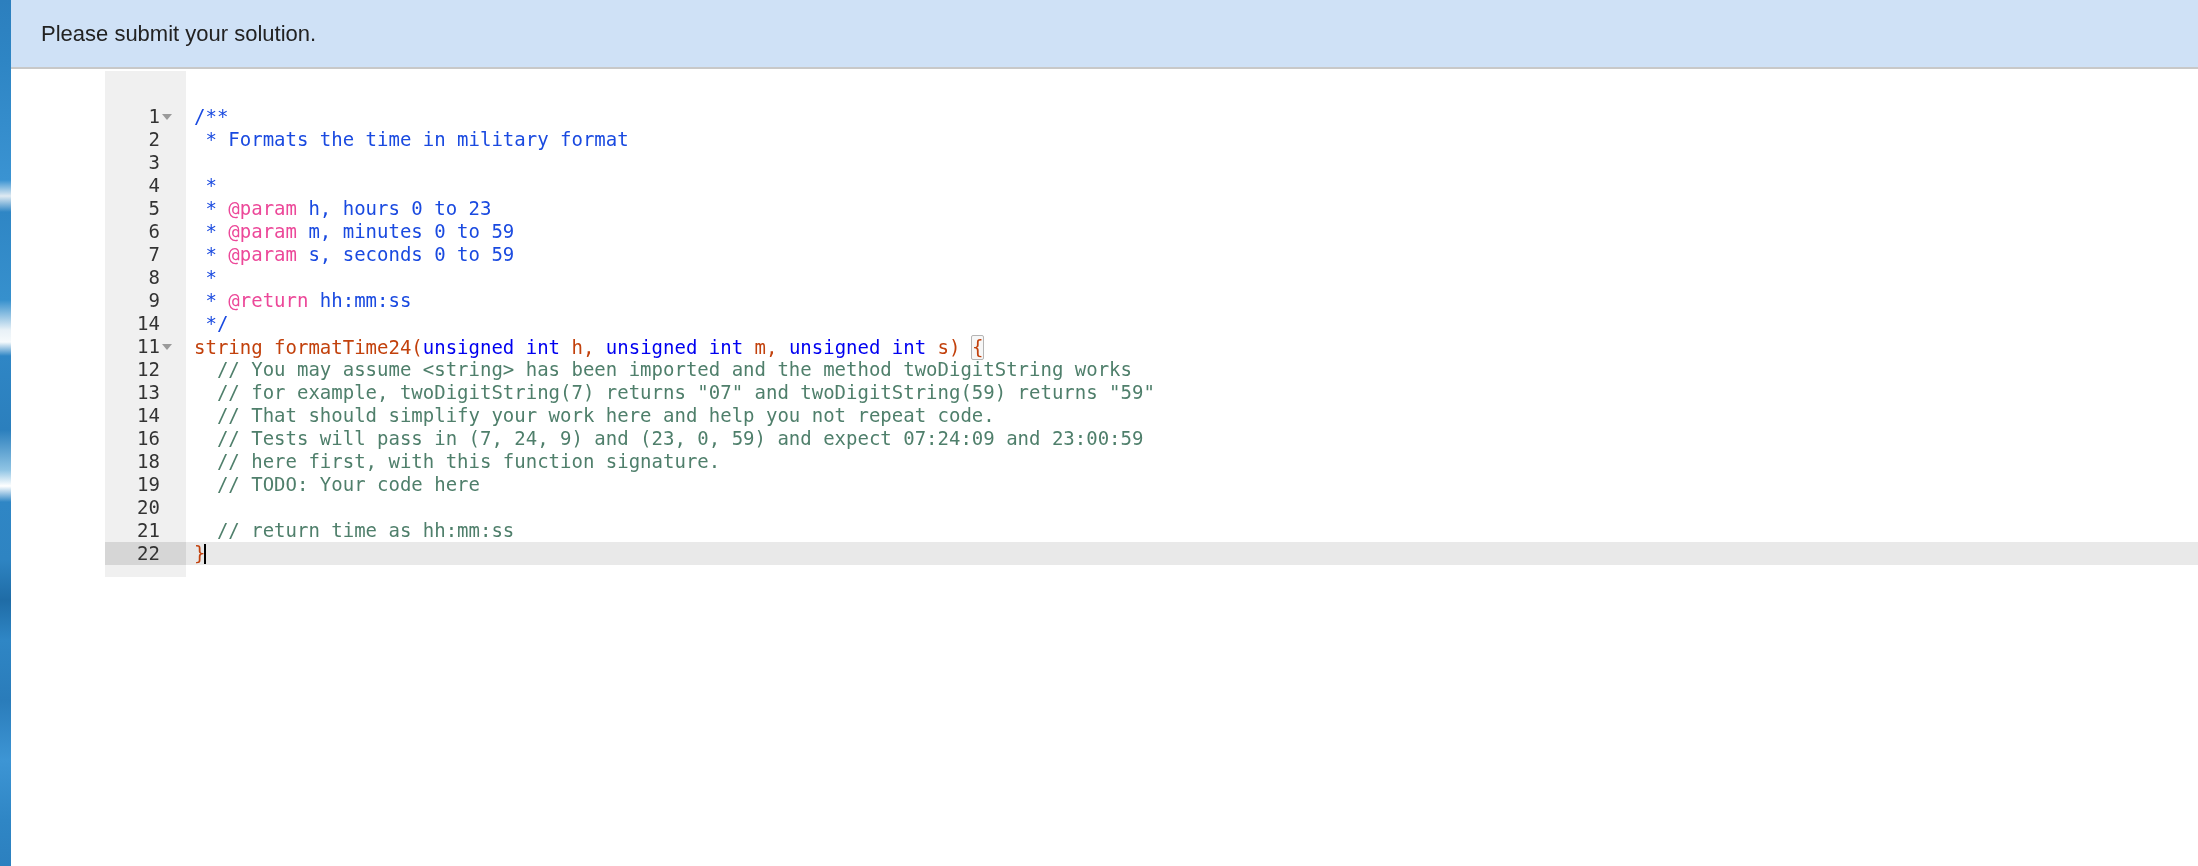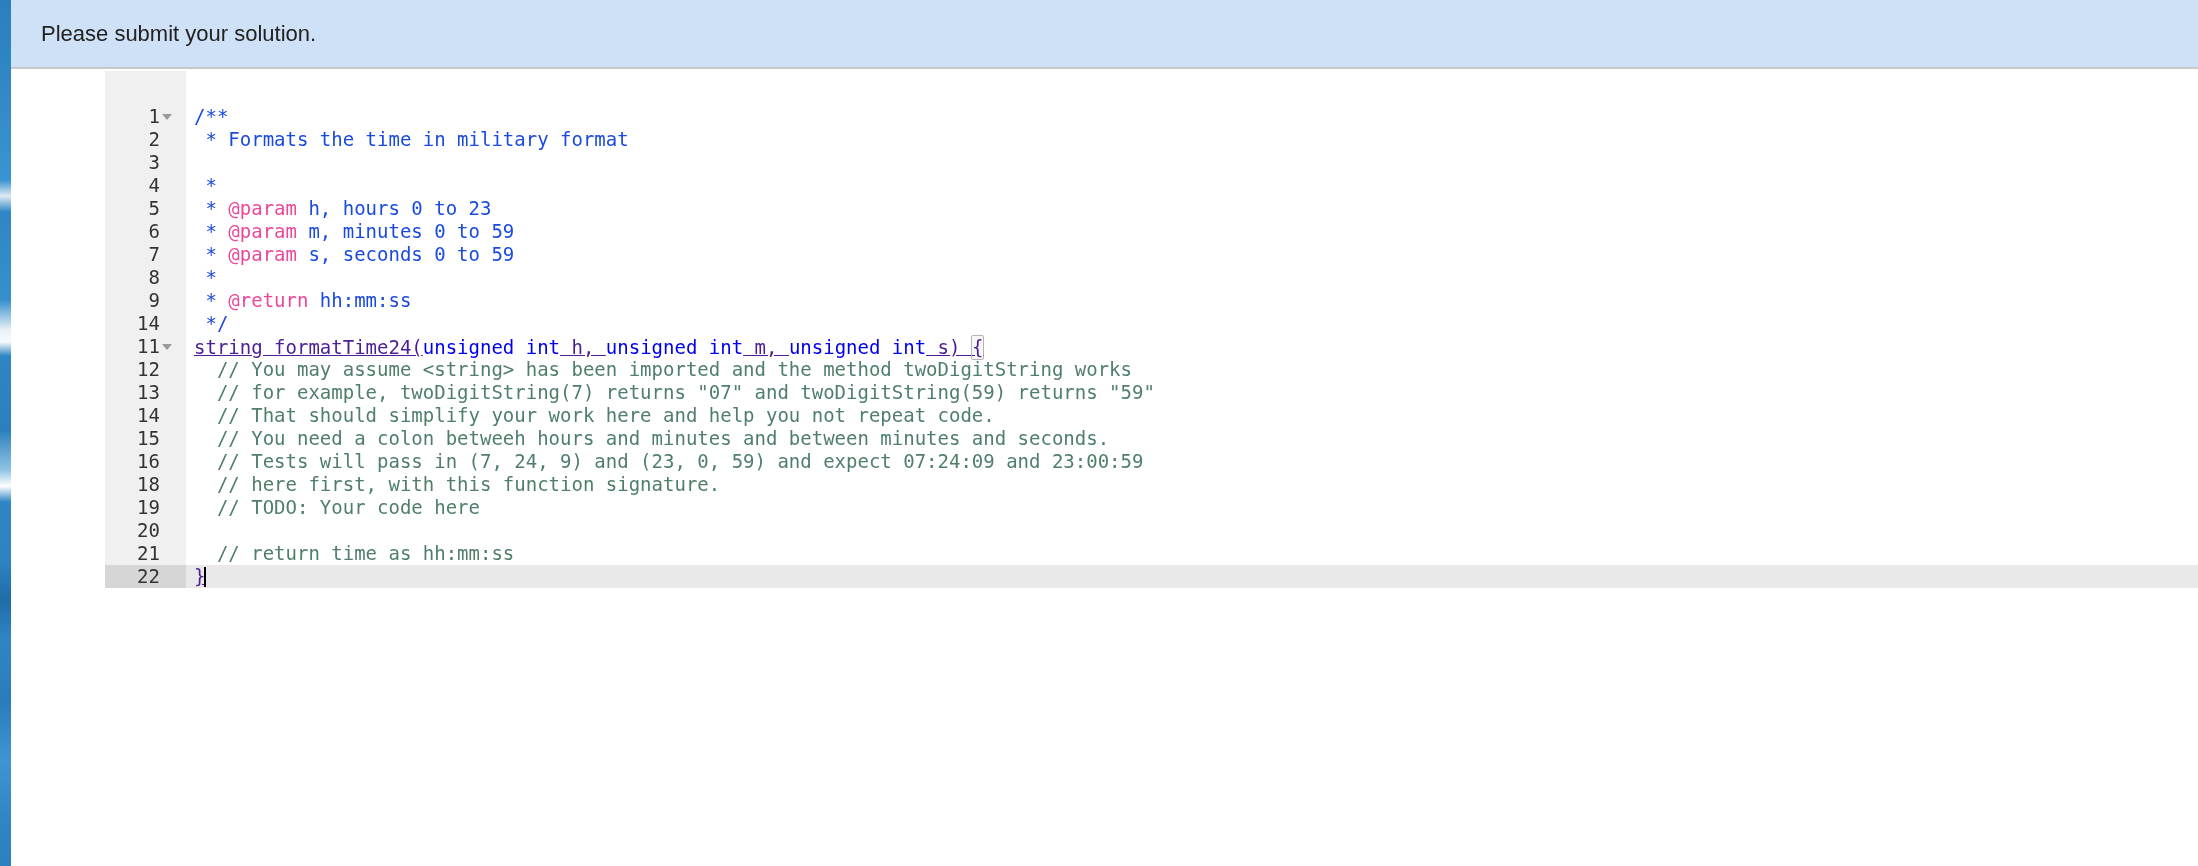--- a/index.html
+++ b/index.html
@@ -146,21 +146,21 @@
     font-size: 19px;
     line-height: 23px;
     color: #000000;
     white-space: pre;
   }
 
   
   .t-doc   { color: #1a4ae0; }
   .t-tag   { color: #ec4899; }
   .t-kw    { color: #0000f0; }
-  .t-plain { color: #4c1d95; text-decoration: underline; }
+  .t-plain { color: #c2410c; }
   .t-cmt   { color: #4f7f6b; }
 
   .brace-match {
     display: inline-block;
     border: 1px solid #b4b4b4;
     border-radius: 2px;
     margin: 0 -1px;
     padding: 0 0px;
     background: #f7f7f7;
   }
@@ -195,21 +195,20 @@
         <div class="line"><div class="line-num">5</div><div class="line-body"><span class="t-doc"> * </span><span class="t-tag">@param</span><span class="t-doc"> h, hours 0 to 23</span></div></div>
         <div class="line"><div class="line-num">6</div><div class="line-body"><span class="t-doc"> * </span><span class="t-tag">@param</span><span class="t-doc"> m, minutes 0 to 59</span></div></div>
         <div class="line"><div class="line-num">7</div><div class="line-body"><span class="t-doc"> * </span><span class="t-tag">@param</span><span class="t-doc"> s, seconds 0 to 59</span></div></div>
         <div class="line"><div class="line-num">8</div><div class="line-body"><span class="t-doc"> *</span></div></div>
         <div class="line"><div class="line-num">9</div><div class="line-body"><span class="t-doc"> * </span><span class="t-tag">@return</span><span class="t-doc"> hh:mm:ss</span></div></div>
         <div class="line"><div class="line-num">14</div><div class="line-body"><span class="t-doc"> */</span></div></div>
         <div class="line"><div class="line-num">11</div><span class="fold"></span><div class="line-body"><span class="t-plain">string formatTime24(</span><span class="t-kw">unsigned int</span><span class="t-plain"> h, </span><span class="t-kw">unsigned int</span><span class="t-plain"> m, </span><span class="t-kw">unsigned int</span><span class="t-plain"> s) </span><span class="t-plain brace-match">{</span></div></div>
         <div class="line"><div class="line-num">12</div><div class="line-body"><span class="t-cmt">  // You may assume &lt;string&gt; has been imported and the method twoDigitString works</span></div></div>
         <div class="line"><div class="line-num">13</div><div class="line-body"><span class="t-cmt">  // for example, twoDigitString(7) returns "07" and twoDigitString(59) returns "59"</span></div></div>
         <div class="line"><div class="line-num">14</div><div class="line-body"><span class="t-cmt">  // That should simplify your work here and help you not repeat code.</span></div></div>
-        <div class="line"><div class="line-num">15</div><div class="line-body"><span class="t-cmt">  // You need a colon betweeh hours and minutes and between minutes and seconds.</span></div></div>
         <div class="line"><div class="line-num">16</div><div class="line-body"><span class="t-cmt">  // Tests will pass in (7, 24, 9) and (23, 0, 59) and expect 07:24:09 and 23:00:59</span></div></div>
         <div class="line"><div class="line-num">18</div><div class="line-body"><span class="t-cmt">  // here first, with this function signature.</span></div></div>
         <div class="line"><div class="line-num">19</div><div class="line-body"><span class="t-cmt">  // TODO: Your code here</span></div></div>
         <div class="line"><div class="line-num">20</div><div class="line-body"><span class="t-plain"></span></div></div>
         <div class="line"><div class="line-num">21</div><div class="line-body"><span class="t-cmt">  // return time as hh:mm:ss</span></div></div>
         <div class="line active"><div class="line-num">22</div><div class="line-body"><span class="t-plain">}</span><span class="caret"></span></div></div>
       </div>
   </div>
 
 </div>

